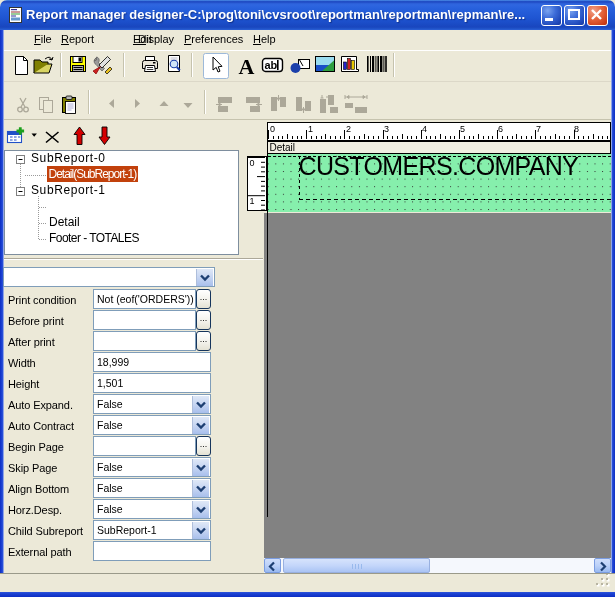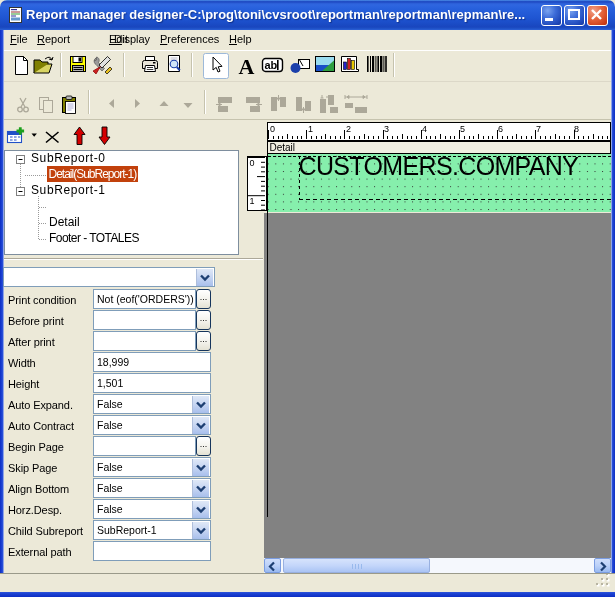--- a/index.html
+++ b/index.html
@@ -13,21 +13,21 @@
   #brdL{left:0;top:30px;width:4px;height:567px;background:linear-gradient(90deg,#0d2ec4 0%,#1c42d2 45%,#2b52da 70%,#93a6e6 88%,#6c84d8 100%);}
   #brdR{left:611px;top:30px;width:4px;height:567px;background:linear-gradient(270deg,#0d2ec4 0%,#1c42d2 45%,#2b52da 70%,#93a6e6 88%,#6c84d8 100%);}
   #brdB{left:0px;top:591px;width:615px;height:6px;background:linear-gradient(0deg,#0d2ec4 0%,#1c42d2 55%,#2b52da 80%,#8fa2e4 100%);}
   #titletext{left:26px;top:7px;color:#fff;font-size:13px;font-weight:bold;letter-spacing:0px;white-space:nowrap;text-shadow:1px 1px 1px rgba(0,20,80,0.5);}
   .wbtn{top:5px;width:21px;height:21px;border-radius:3px;border:1px solid #fff;box-sizing:border-box;}
   #btnMin{left:541px;background:radial-gradient(circle at 30% 25%,#7ba4ef 0%,#3d6cd8 40%,#1e47b8 80%,#16399c 100%);}
   #btnMax{left:564px;background:radial-gradient(circle at 30% 25%,#7ba4ef 0%,#3d6cd8 40%,#1e47b8 80%,#16399c 100%);}
   #btnCls{left:587px;background:radial-gradient(circle at 30% 25%,#f0a088 0%,#e4643c 45%,#ca3c16 85%,#b03410 100%);}
   
   #menubar{left:4px;top:30px;width:607px;height:20px;background:#ECE9D8;}
-  .mi{position:absolute;top:3px;font-size:11px;color:#000;}
+  .mi{position:absolute;top:3px;font-size:11px;color:#000;margin-left:24px;}
   .mi u{text-decoration:underline;}
   #toolbar1{left:4px;top:50px;width:607px;height:30px;border-top:1px solid #fff;background:#ECE9D8;}
   #toolbar2{left:4px;top:81px;width:607px;height:37px;border-top:1px solid #DCD8C8;background:#ECE9D8;}
   #mainarea{left:4px;top:119px;width:607px;height:453px;background:#ECE9D8;border-top:1px solid #C6C3AE;}
   
   #treebox{left:0px;top:30px;width:235px;height:105px;background:#fff;border:1px solid #7E8E9E;box-sizing:border-box;overflow:hidden;}
   .trow{position:absolute;left:0;height:16px;font-size:12px;line-height:15px;color:#000;white-space:nowrap;}
   .tsel{background:#c2410c;color:#fff;padding:1px 2px;}
   
   .plabel{position:absolute;left:4px;font-size:11px;color:#000;letter-spacing:-0.1px;}

